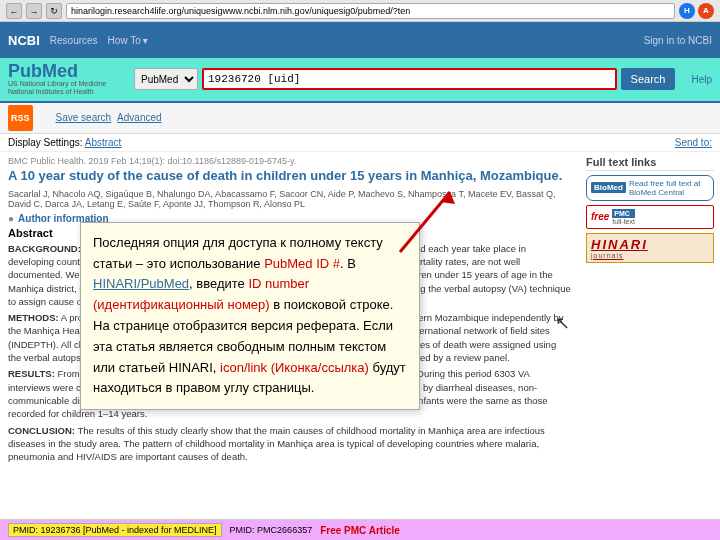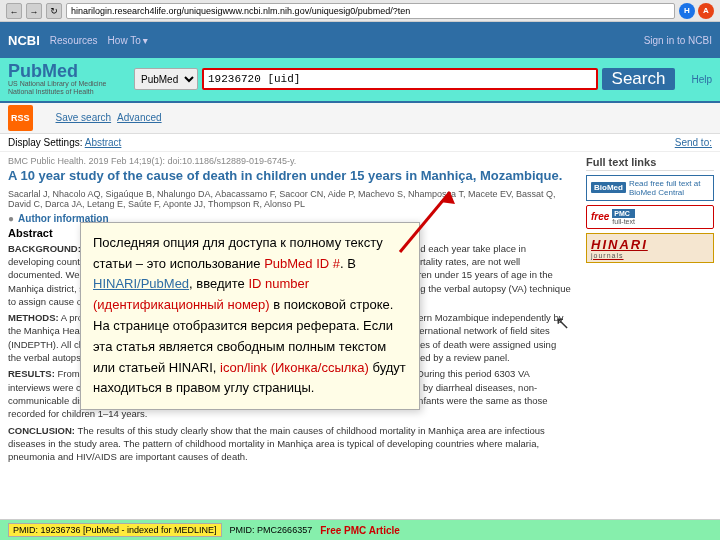--- a/index.html
+++ b/index.html
@@ -93,21 +93,21 @@
       height: 22px; font-size: 10px; border: 1px solid #aaa; border-radius: 2px; padding: 0 2px;
     }
     .pubmed-search-input-wrap {
       flex: 1; position: relative;
     }
     .pubmed-search-input {
       width: 100%; height: 22px; border: 2px solid #d00; border-radius: 2px;
       font-size: 11px; padding: 0 4px; font-family: Liberation Mono, monospace;
     }
     .pubmed-search-btn {
-      height: 22px; background: #2e6da4; color: #fff; border: none; border-radius: 2px; padding: 0 10px; font-size: 17px; cursor: pointer;
+      height: 22px; background: #2e6da4; color: #fff; border: none; border-radius: 2px; padding: 0 10px; font-size: 11px; cursor: pointer;
     }
     .pubmed-header-right { font-size: 10px; color: #2e6da4; margin-left: 10px; }
 
     
     .pubmed-sub-nav {
       background: #f5f5f5;
       padding: 2px 8px;
       display: flex; align-items: center; gap: 6px;
       border-bottom: 1px solid #ddd;
       font-size: 10px;
@@ -154,21 +154,21 @@
 
     
     .right-sidebar {
       width: 140px; min-width: 140px; padding: 0 6px;
       font-size: 10px;
     }
     .full-text-header {
       font-size: 11px; font-weight: bold; color: #444; margin-bottom: 4px; border-bottom: 1px solid #ddd; padding-bottom: 2px;
     }
     .biomed-central-box {
-      border: 1px solid #2e6da4; border-radius: 0; padding: 3px 4px; margin-bottom: 4px;
+      border: 1px solid #2e6da4; border-radius: 7px; padding: 3px 4px; margin-bottom: 4px;
       display: flex; align-items: center; gap: 3px;
     }
     .biomed-logo {
       background: #2e6da4; color: #fff; font-size: 8px; font-weight: bold; padding: 1px 3px; border-radius: 1px;
     }
     .biomed-text { font-size: 8px; color: #2e6da4; }
     .free-pmc-box {
       border: 1px solid #c00; border-radius: 2px; padding: 3px 4px; margin-bottom: 4px;
       display: flex; align-items: center; gap: 3px;
     }
@@ -197,21 +197,21 @@
 
     
     .red-arrow {
       position: absolute;
       top: 30px; left: 390px;
       z-index: 101;
     }
 
     
     .bottom-bar {
-      background: #86efac;
+      background: #f0abfc;
       border-top: 1px solid #ccc;
       padding: 3px 8px;
       font-size: 9px;
       display: flex; align-items: center; gap: 8px;
       position: absolute; bottom: 0; left: 0; right: 0;
     }
     .pmid-box {
       background: #ffeb3b; border: 1px solid #aaa; padding: 1px 4px; font-size: 9px;
     }
     .free-pmc-label { color: #c00; font-size: 10px; font-weight: bold; }

